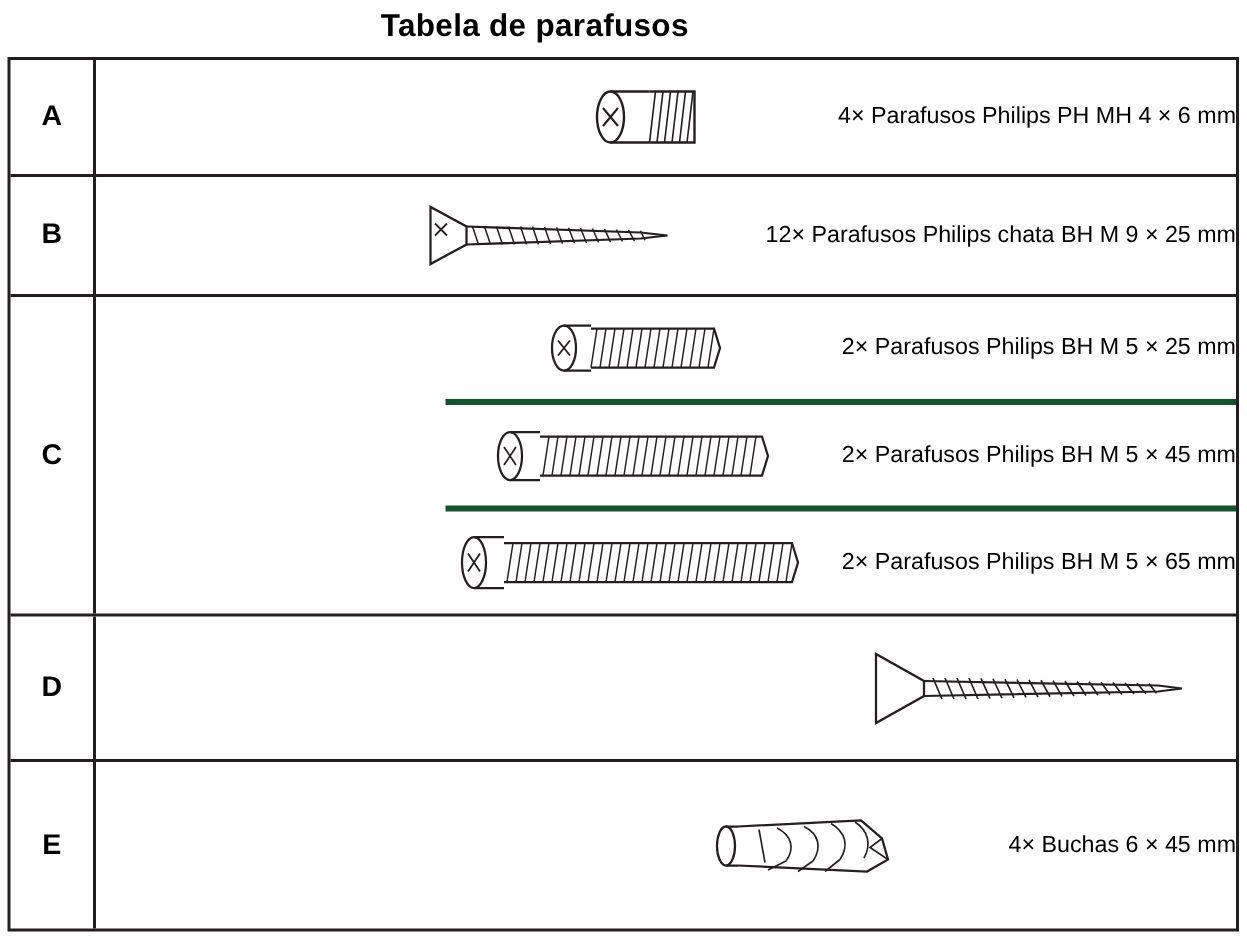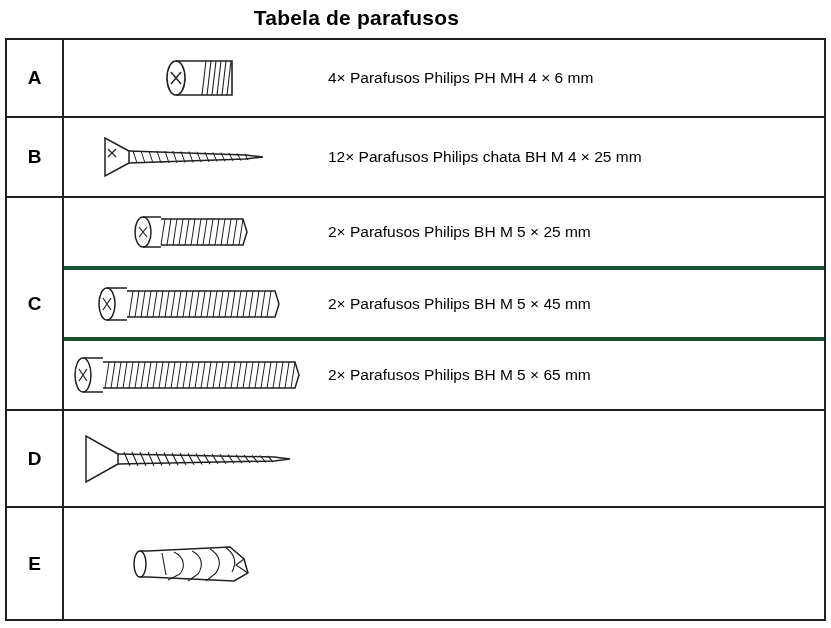--- a/index.html
+++ b/index.html
@@ -60,20 +60,21 @@
     justify-content: center;
     font-size: 19px;
     font-weight: bold;
   }
   .content-cell {
     flex: 1 1 auto;
     box-sizing: border-box;
     display: flex;
     flex-direction: column;
     min-width: 0;
+    align-items: flex-end;
   }
   .subrow {
     display: flex;
     flex-direction: row;
     align-items: center;
     flex: 1 1 0;
     box-sizing: border-box;
     border-bottom: 4px solid #14532d;
     min-height: 0;
   }
@@ -146,21 +147,21 @@
 
                 <path d="M10 8 L10 46 L34 33 L34 21 Z"></path>
                 <path d="M13 19 L21 27 M21 19 L13 27" stroke-width="1.2"></path>
 
                 <path d="M34 21 L150 25 L168 27 L150 29 L34 33"></path>
 
                 <path d="M38 21 L42 33 M46 21 L50 33 M54 21 L58 33 M62 21 L66 33 M70 21 L74 33 M78 21 L82 33 M86 21.3 L90 32.7 M94 21.5 L98 32.5 M102 21.8 L106 32.2 M110 22 L114 32 M118 22.3 L122 31.7 M126 22.6 L130 31.4 M134 23 L138 31 M142 23.3 L146 30.7 M150 23.8 L153 30.2" stroke-width="1"></path>
               </g>
             </svg>
           </div>
-          <div class="label-cell">12× Parafusos Philips chata BH M 4 × 25 mm</div>
+          <div class="label-cell">12× Parafusos Philips chata BH M 9 × 25 mm</div>
         </div>
       </div>
     </div>
 
     <div class="row r-c">
       <div class="letter-cell">C</div>
       <div class="content-cell">
 
         <div class="subrow">
           <div class="img-cell">
@@ -245,18 +246,19 @@
                 <path d="M40 20 L44 42" stroke-width="1.1"></path>
                 <path d="M52 19 C62 24, 64 33, 58 41" stroke-width="1.1"></path>
                 <path d="M70 18 C80 23, 82 32, 76 41" stroke-width="1.1"></path>
                 <path d="M88 16 C98 22, 100 31, 94 40" stroke-width="1.1"></path>
                 <path d="M104 15 C113 21, 115 30, 110 39" stroke-width="1.1"></path>
                 <path d="M58 41 L46 47 M76 41 L66 48 M94 40 L84 48" stroke-width="1.1"></path>
                 <path d="M122 26 L114 32 L126 40" stroke-width="1.1"></path>
               </g>
             </svg>
           </div>
+          <div class="label-cell">4× Buchas 6 × 45 mm</div>
         </div>
       </div>
     </div>
 
   </div>
 </div>
 
 </body></html>

